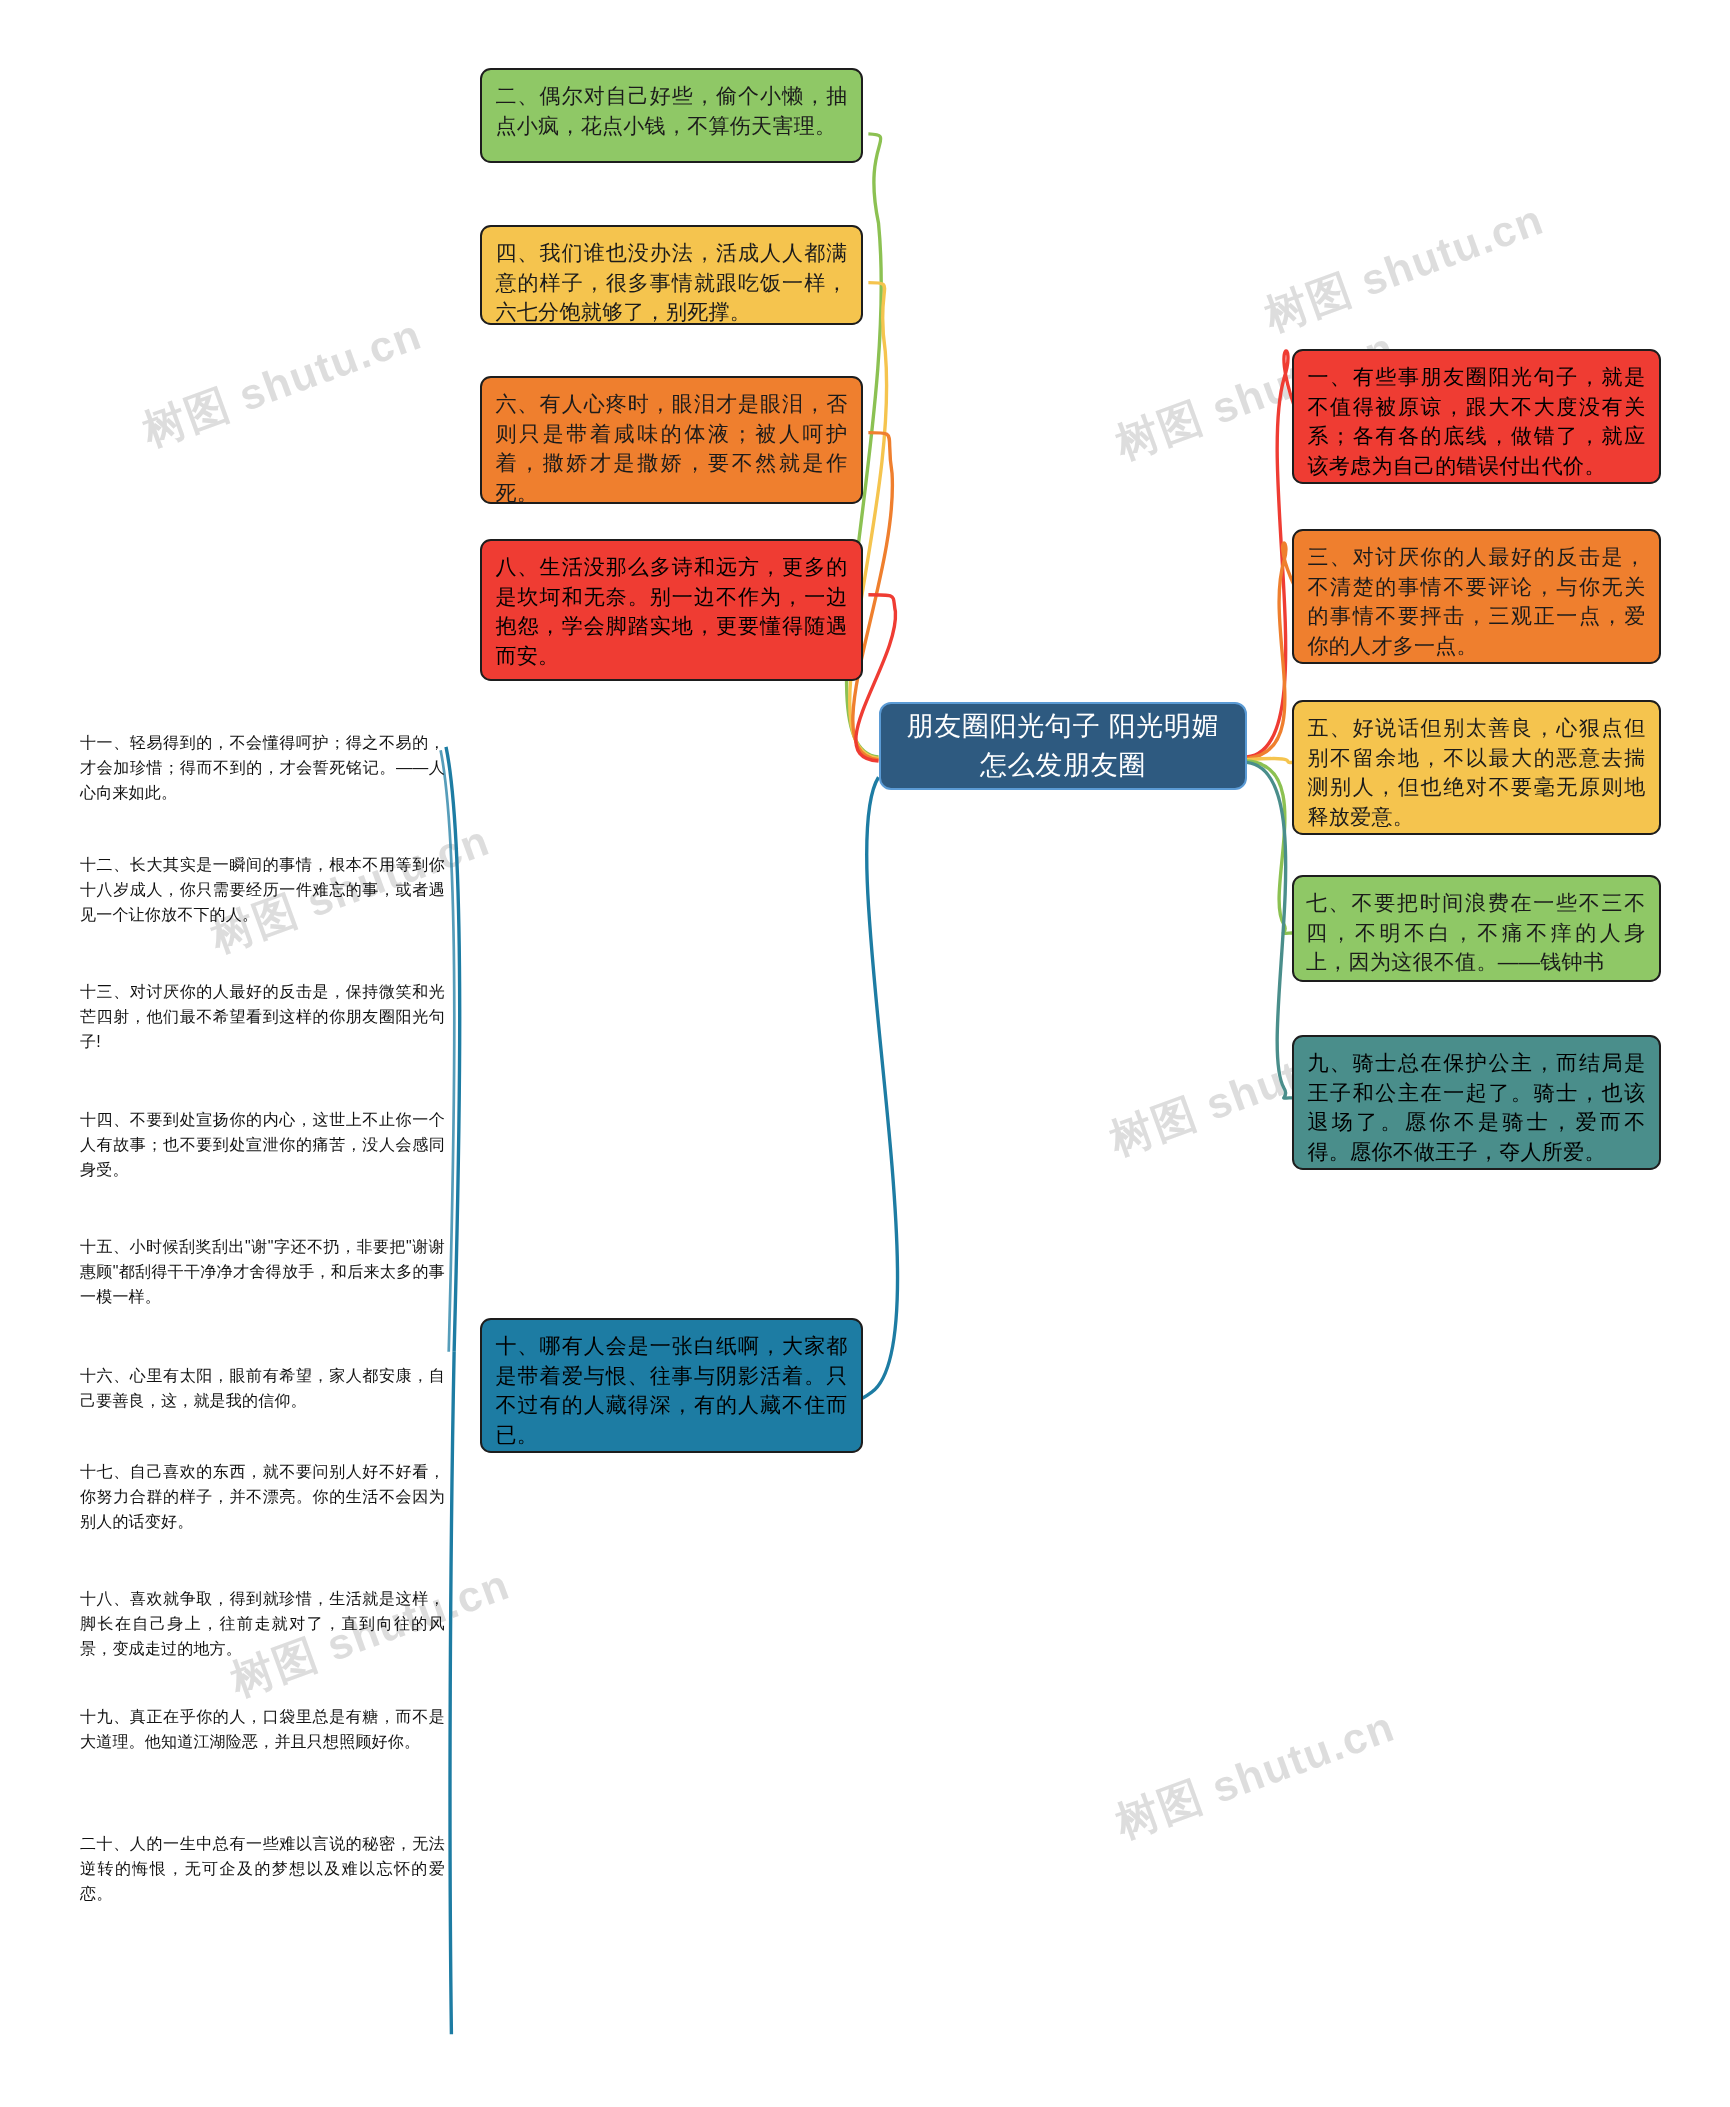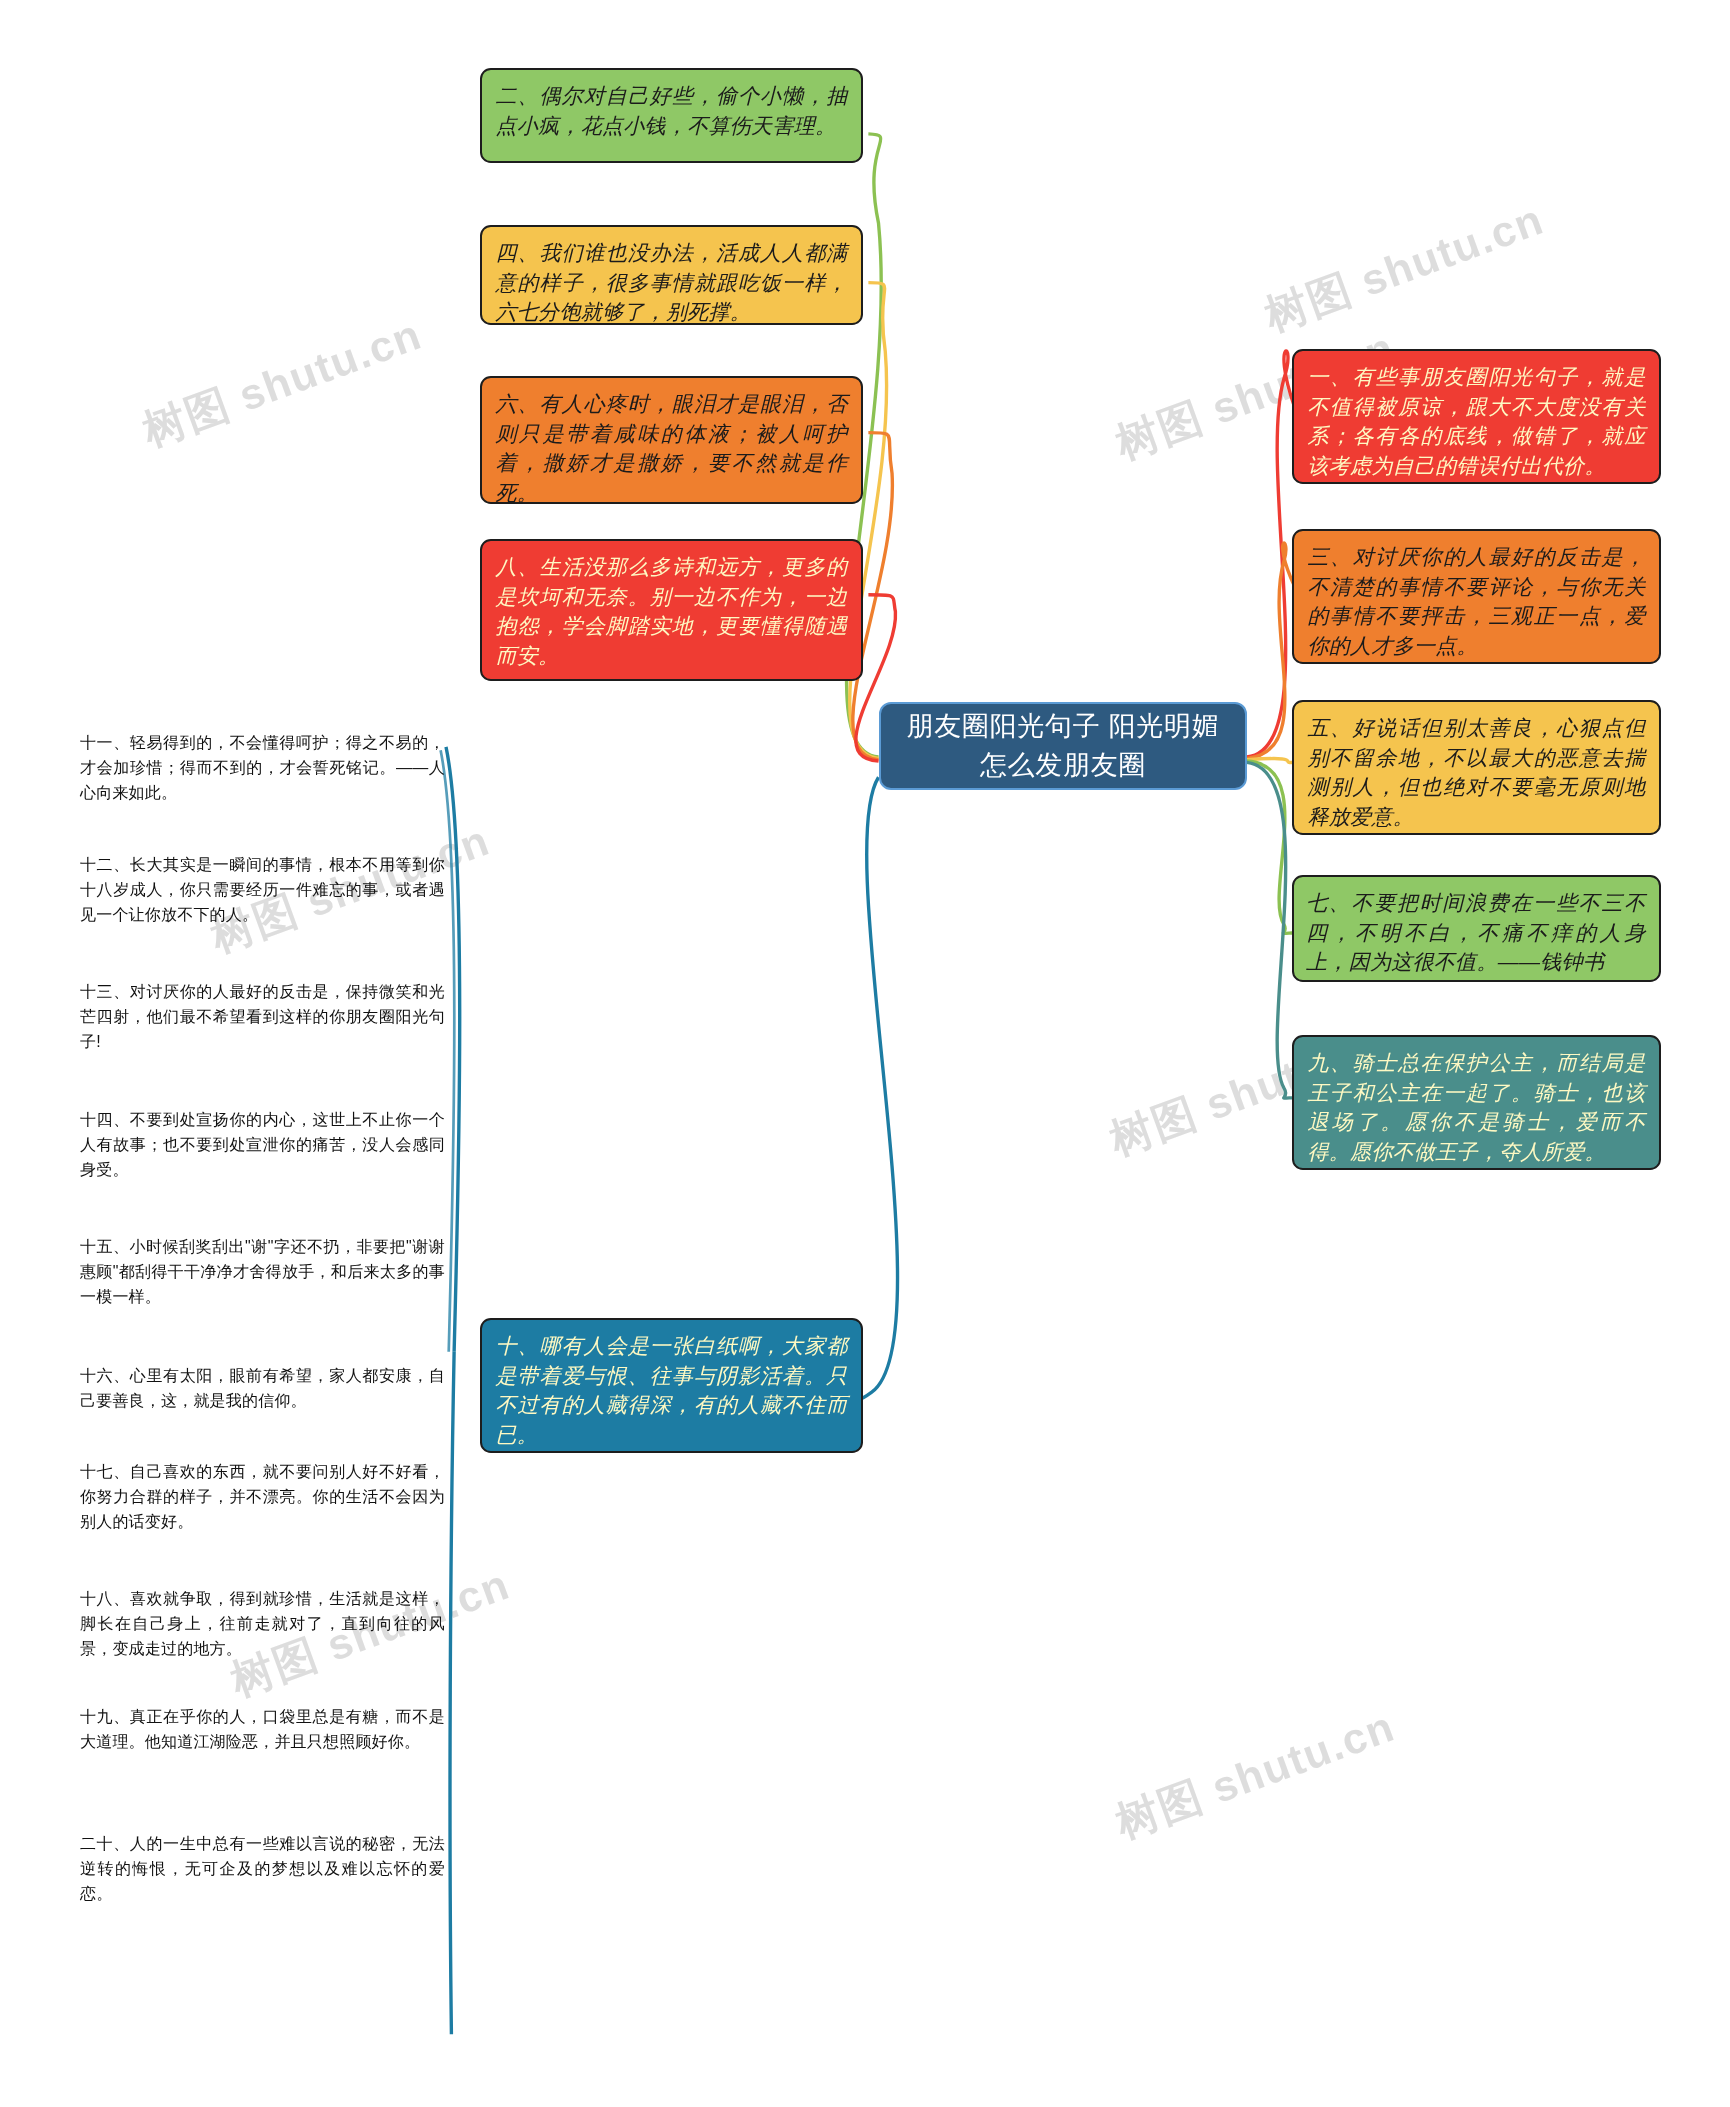--- a/index.html
+++ b/index.html
@@ -41,24 +41,23 @@
     position:absolute;
     box-sizing:border-box;
     border:2px solid #1d1d1d;
     border-radius:10.8px;
     padding:10.8px 13.5px 12px 13.5px;
     font-size:21px;
     line-height:1.42;
     letter-spacing:0.3px;
     text-align:justify;
     word-break:break-all;
-    font-style:italic;
   }
   .node.dark-text{color:#1b1b1b;}
-  .node.light-text{color:#fef9c3;}
+  .node.light-text{color:#000000;}
   .center-node{
     position:absolute;
     box-sizing:border-box;
     background:#2e5a80;
     border:2px solid #5b9bd5;
     border-radius:12px;
     color:#ffffff;
     font-size:27px;
     line-height:1.45;
     text-align:center;

